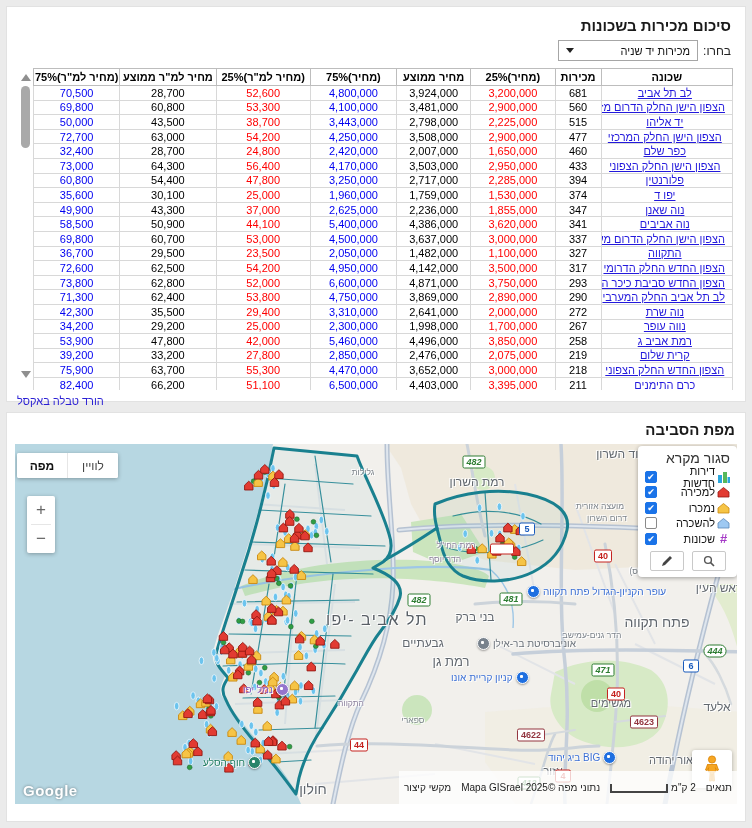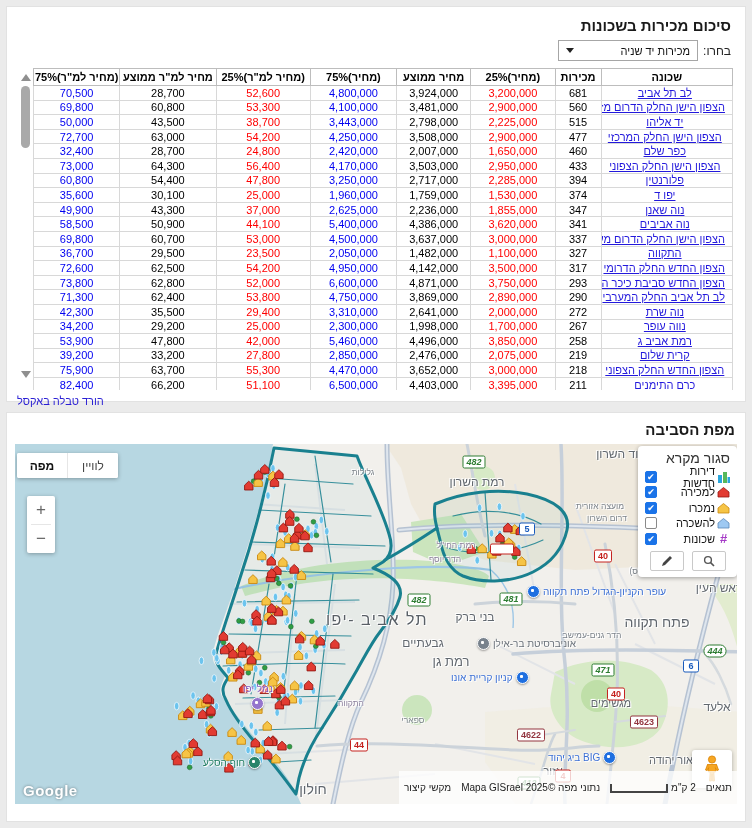--- a/index.html
+++ b/index.html
@@ -46,21 +46,21 @@
   .mlabel.big{font-size:16px;color:#595f66;letter-spacing:1.5px;}
   .mlabel.big2{font-size:14px;}
   .mlabel.tiny{font-size:8.5px;color:#7a8188;}
   .mlabel.hood{font-size:8.5px;color:#8b7f9c;}
   .poi{position:absolute;display:flex;align-items:center;gap:3px;white-space:nowrap;font-size:10px;
     text-shadow:0 0 2px #fff,0 0 2px #fff,1px 1px 0 #fff;pointer-events:none;}
   .poi .dot{width:11px;height:11px;border-radius:50%;border:1.5px solid #fff;box-shadow:0 1px 2px rgba(0,0,0,.35);flex:0 0 auto;position:relative;}
   .poi .dot::after{content:"";position:absolute;left:3px;top:3px;width:3px;height:3px;background:#fff;border-radius:1px;}
   .poi.blue{color:#3b6fd4;}   .poi.blue .dot{background:#1f6fe0;}
   .poi.gray{color:#697078;}   .poi.gray .dot{background:#78828d;}
-  .poi.purple{color:#7e57c2;flex-direction:column;} .poi.purple .dot{background:#9575cd;}
+  .poi.purple{color:#7e57c2;} .poi.purple .dot{background:#9575cd;}
   .poi.green{color:#1e7b60;}  .poi.green .dot{background:#27846a;}
   .badge{position:absolute;transform:translate(-50%,-50%);font-size:9px;font-weight:bold;background:#fff;
     padding:0px 3px;border-radius:2px;line-height:11px;min-width:8px;text-align:center;pointer-events:none;}
   .badge.green{border:1.4px solid #2e7d32;color:#2e7d32;font-style:italic;}
   .badge.red{border:1.4px solid #c5221f;color:#c5221f;}
   .badge.blue{border:1.4px solid #185abc;color:#185abc;}
   .badge.dred{border:1.4px solid #93353f;color:#93353f;}
   .badge.empty{width:16px;height:9px;}
 
   

